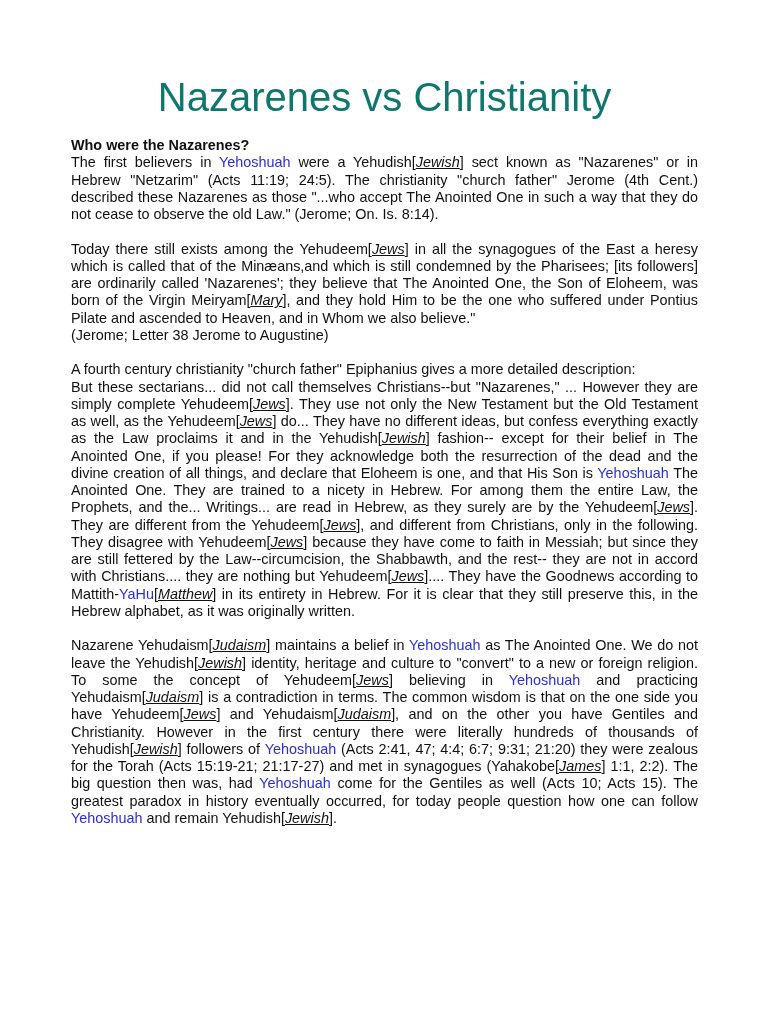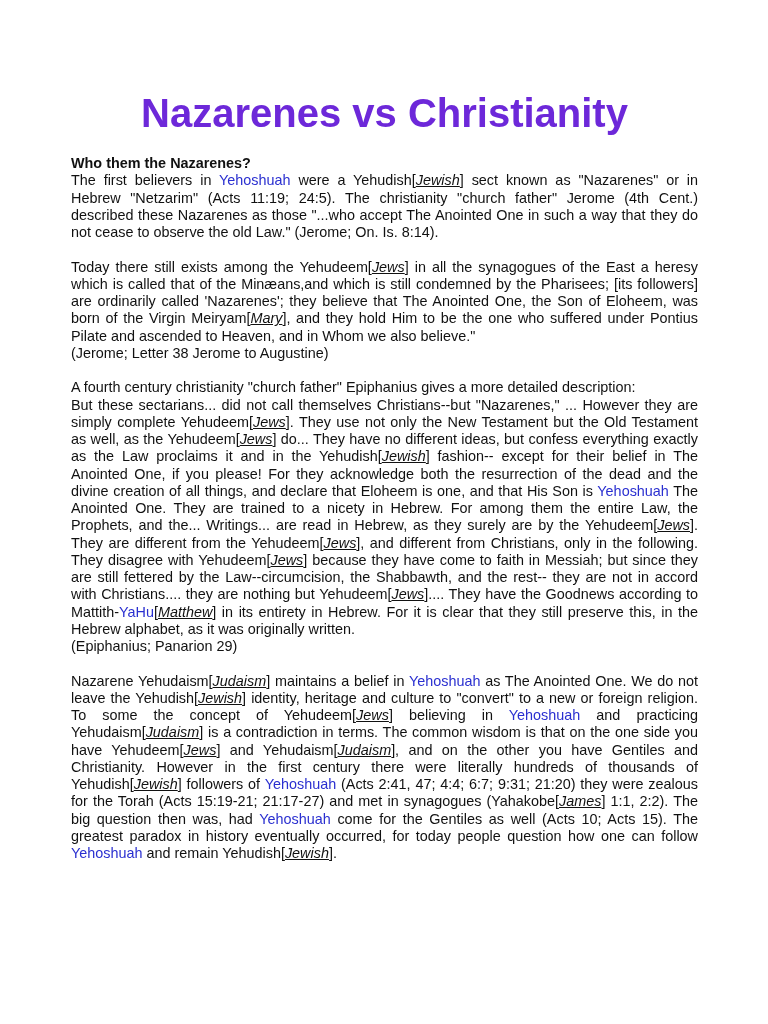--- a/index.html
+++ b/index.html
@@ -15,28 +15,28 @@
     }
     .page {
       position: absolute;
       left: 71px;
       top: 0;
       width: 627px;
       color: #111;
       font-family: "Liberation Sans", sans-serif;
     }
     .title {
-      margin: 16px;
+      margin: 0;
       padding-top: 71px;
       height: 52px;
       line-height: 52px;
       text-align: center;
       font-size: 40px;
-      font-weight: bold;
-      color: #6d28d9;
+      font-weight: normal;
+      color: #0f766e;
       letter-spacing: 0px;
     }
     .content {
       margin-top: 14px;
       font-size: 14.4px;
       line-height: 17.25px;
       text-align: justify;
     }
     .content p {
       margin: 0;
@@ -55,31 +55,30 @@
       text-decoration: underline;
     }
   </style>
 </head>
 <body>
 
 <div class="page">
   <h1 class="title">Nazarenes vs Christianity</h1>
 
   <div class="content">
-    <p class="heading">Who them the Nazarenes?</p>
+    <p class="heading">Who were the Nazarenes?</p>
     <p><span>The first believers in </span><span class="link" style="color: rgb(42, 47, 208);">Yehoshuah</span><span> were a Yehudish[</span><span class="it">Jewish</span><span>] sect known as "Nazarenes" or in Hebrew "Netzarim" (Acts 11:19; 24:5). The christianity "church father" Jerome (4th Cent.) described these Nazarenes as those "...who accept The Anointed One in such a way that they do not cease to observe the old Law." (Jerome; On. Is. 8:14).</span></p>
 
     <div class="gap"></div>
 
     <p><span>Today there still exists among the Yehudeem[</span><span class="it">Jews</span><span>] in all the synagogues of the East a heresy which is called that of the Minæans,and which is still condemned by the Pharisees; [its followers] are ordinarily called 'Nazarenes'; they believe that The Anointed One, the Son of Eloheem, was born of the Virgin Meiryam[</span><span class="it">Mary</span><span>], and they hold Him to be the one who suffered under Pontius Pilate and ascended to Heaven, and in Whom we also believe."</span></p>
     <p>(Jerome; Letter 38 Jerome to Augustine)</p>
 
     <div class="gap"></div>
 
     <p>A fourth century christianity "church father" Epiphanius gives a more detailed description:</p>
     <p><span>But these sectarians... did not call themselves Christians--but "Nazarenes," ... However they are simply complete Yehudeem[</span><span class="it">Jews</span><span>]. They use not only the New Testament but the Old Testament as well, as the Yehudeem[</span><span class="it">Jews</span><span>] do... They have no different ideas, but confess everything exactly as the Law proclaims it and in the Yehudish[</span><span class="it">Jewish</span><span>] fashion-- except for their belief in The Anointed One, if you please! For they acknowledge both the resurrection of the dead and the divine creation of all things, and declare that Eloheem is one, and that His Son is </span><span class="link" style="color: rgb(42, 47, 208);">Yehoshuah</span><span> The Anointed One. They are trained to a nicety in Hebrew. For among them the entire Law, the Prophets, and the... Writings... are read in Hebrew, as they surely are by the Yehudeem[</span><span class="it">Jews</span><span>]. They are different from the Yehudeem[</span><span class="it">Jews</span><span>], and different from Christians, only in the following. They disagree with Yehudeem[</span><span class="it">Jews</span><span>] because they have come to faith in Messiah; but since they are still fettered by the Law--circumcision, the Shabbawth, and the rest-- they are not in accord with Christians.... they are nothing but Yehudeem[</span><span class="it">Jews</span><span>].... They have the Goodnews according to Mattith-</span><span class="link" style="color: rgb(42, 47, 208);">YaHu</span><span>[</span><span class="it">Matthew</span><span>] in its entirety in Hebrew. For it is clear that they still preserve this, in the Hebrew alphabet, as it was originally written.</span></p>
-    <p>(Epiphanius; Panarion 29)</p>
 
     <div class="gap"></div>
 
     <p><span>Nazarene Yehudaism[</span><span class="it">Judaism</span><span>] maintains a belief in </span><span class="link" style="color: rgb(42, 47, 208);">Yehoshuah</span><span> as The Anointed One. We do not leave the Yehudish[</span><span class="it">Jewish</span><span>] identity, heritage and culture to "convert" to a new or foreign religion. To some the concept of Yehudeem[</span><span class="it">Jews</span><span>] believing in </span><span class="link" style="color: rgb(42, 47, 208);">Yehoshuah</span><span> and practicing Yehudaism[</span><span class="it">Judaism</span><span>] is a contradiction in terms. The common wisdom is that on the one side you have Yehudeem[</span><span class="it">Jews</span><span>] and Yehudaism[</span><span class="it">Judaism</span><span>], and on the other you have Gentiles and Christianity. However in the first century there were literally hundreds of thousands of Yehudish[</span><span class="it">Jewish</span><span>] followers of </span><span class="link" style="color: rgb(42, 47, 208);">Yehoshuah</span><span> (Acts 2:41, 47; 4:4; 6:7; 9:31; 21:20) they were zealous for the Torah (Acts 15:19-21; 21:17-27) and met in synagogues (Yahakobe[</span><span class="it">James</span><span>] 1:1, 2:2). The big question then was, had </span><span class="link" style="color: rgb(42, 47, 208);">Yehoshuah</span><span> come for the Gentiles as well (Acts 10; Acts 15). The greatest paradox in history eventually occurred, for today people question how one can follow </span><span class="link" style="color: rgb(42, 47, 208);">Yehoshuah</span><span> and remain Yehudish[</span><span class="it">Jewish</span><span>].</span></p>
   </div>
 </div>
 
 </body></html>

